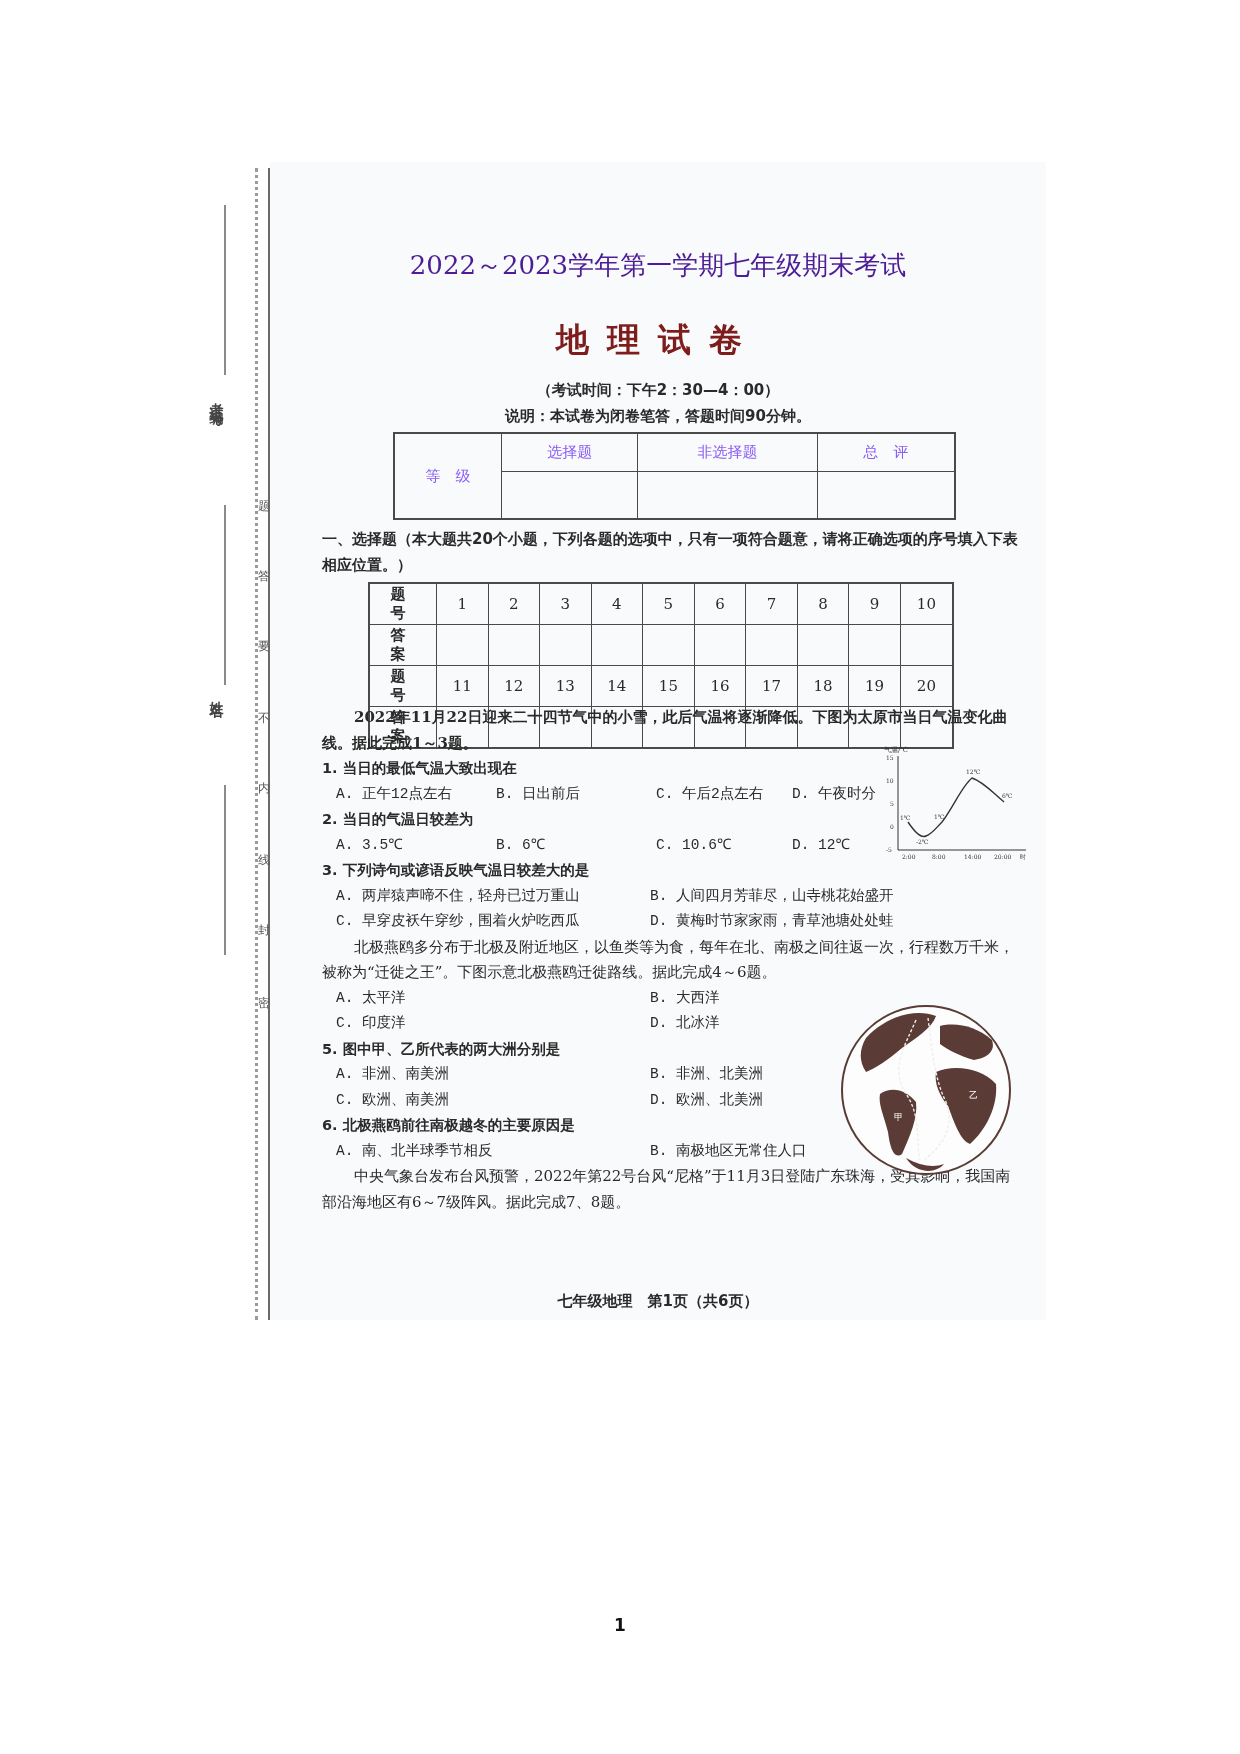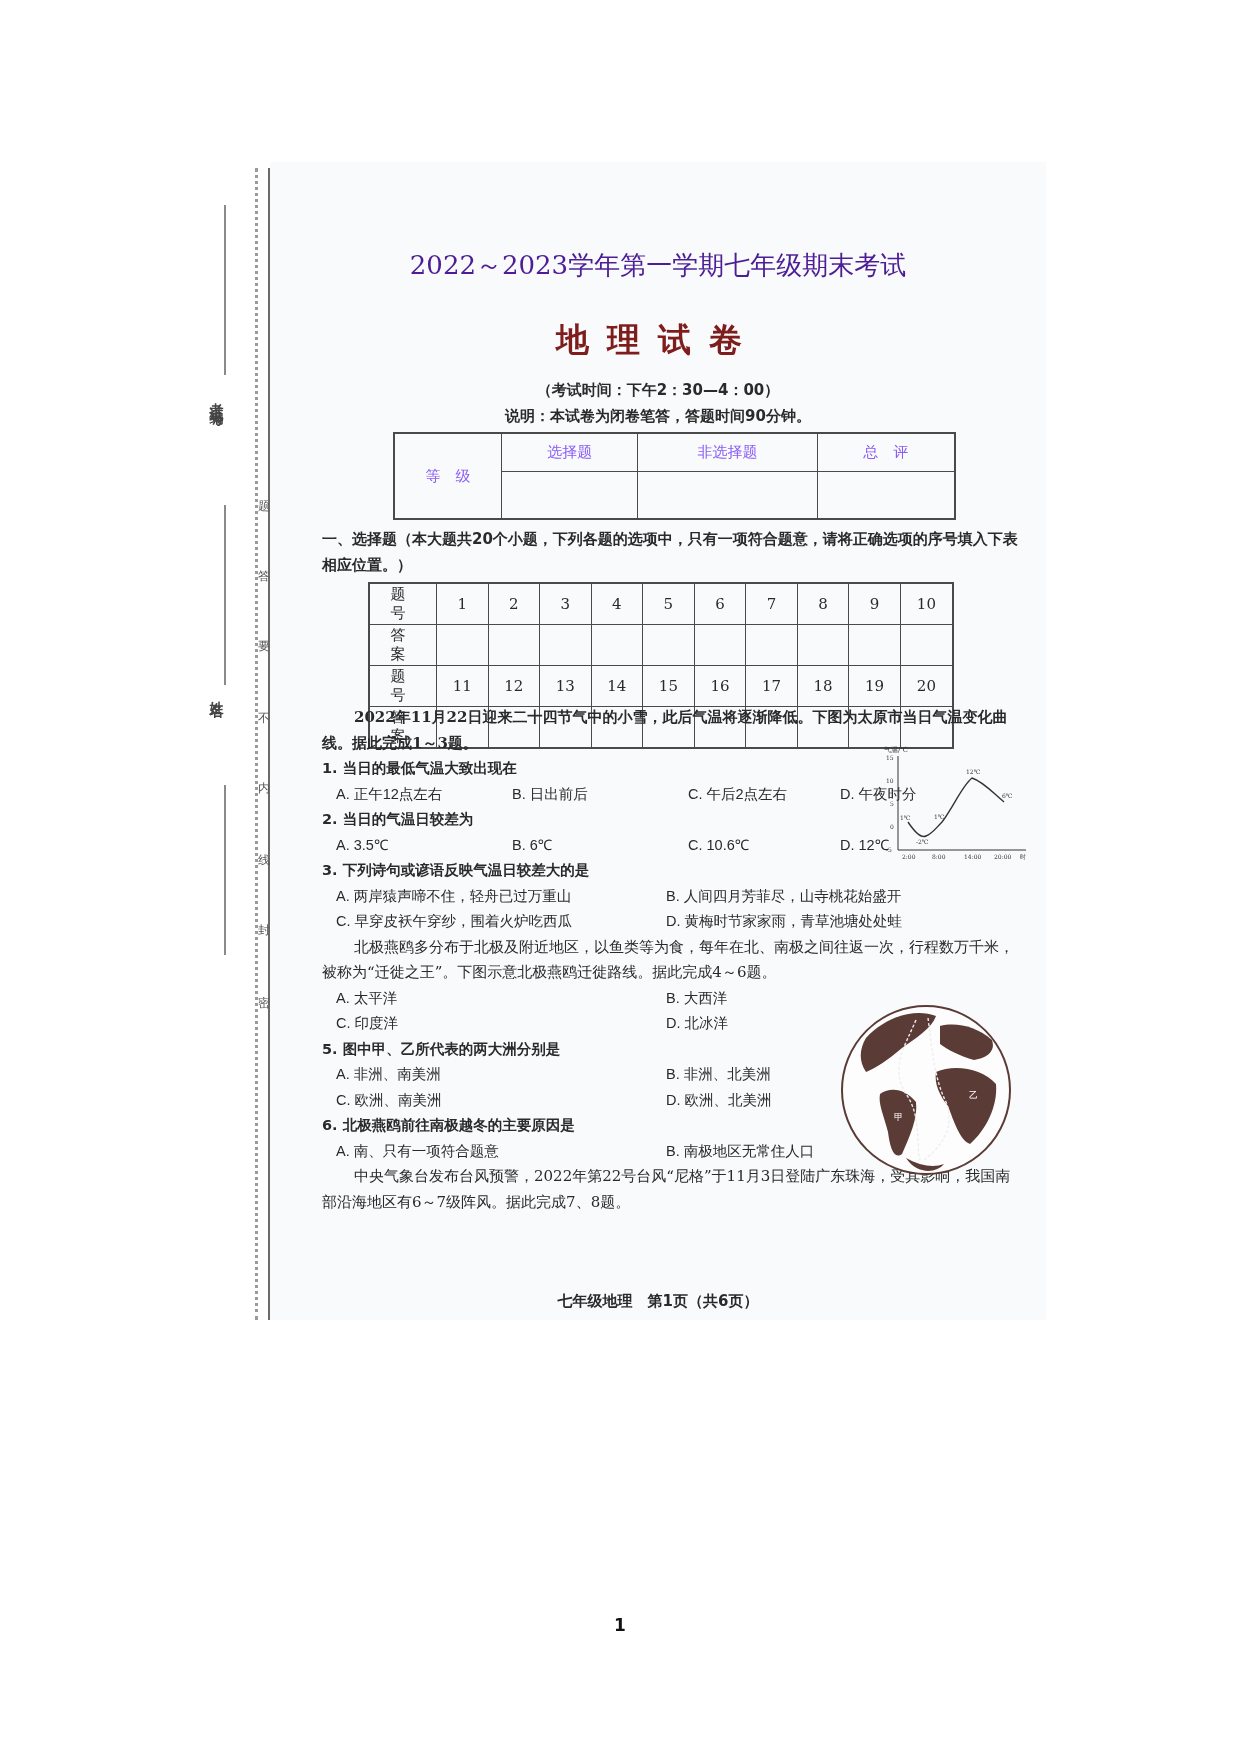--- a/index.html
+++ b/index.html
@@ -27,26 +27,26 @@
   .note-line { position: absolute; left: 270px; width: 776px; top: 407px; text-align: center; font-size: 15px; font-weight: bold; font-family: "DejaVu Sans", sans-serif; }
 
   table { border-collapse: collapse; position: absolute; }
   .grade-table { left: 393px; top: 432px; width: 563px; height: 88px; border: 2px solid #4a4a4a; }
   .grade-table td { border: 1.5px solid #4a4a4a; text-align: center; font-size: 15px; color: #8b5cf6; font-family: "DejaVu Sans", sans-serif; }
 
   .section-head { position: absolute; left: 322px; top: 526px; width: 700px; font-size: 15px; line-height: 26px; font-weight: bold; font-family: "DejaVu Sans", sans-serif; }
 
   .ans-table { left: 368px; top: 582px; width: 586px; height: 113px; border: 2px solid #4a4a4a; }
   .ans-table td { border: 1.5px solid #4a4a4a; text-align: center; font-size: 15px; height: 27px; }
-  .ans-table td.hdr { width: 64px; font-weight: normal; letter-spacing: 10px; font-family: "DejaVu Sans", sans-serif; }
+  .ans-table td.hdr { width: 64px; font-weight: bold; letter-spacing: 10px; font-family: "DejaVu Sans", sans-serif; }
 
   .body-text { position: absolute; left: 322px; width: 700px; font-size: 15px; line-height: 25.5px; }
   .para { text-indent: 32px; font-weight: bold; }
   .q { font-weight: bold; font-family: "DejaVu Sans", sans-serif; font-size: 14.5px; }
-  .opts { display: flex; padding-left: 14px; font-family: Liberation Sans, sans-serif; font-size: 14.5px; gap: 16px; }
+  .opts { display: flex; padding-left: 14px; font-family: Liberation Mono, monospace; font-size: 14.5px; }
   .opts span { display: inline-block; }
   .o4 span:nth-child(1) { width: 160px; } .o4 span:nth-child(2) { width: 160px; } .o4 span:nth-child(3) { width: 136px; }
   .o2 span { width: 314px; }
 
   .chart { position: absolute; left: 880px; top: 742px; width: 150px; height: 120px; }
   .globe { position: absolute; left: 836px; top: 998px; width: 180px; height: 180px; }
 
   .footer { position: absolute; left: 270px; width: 776px; top: 1292px; text-align: center; font-size: 15px; font-weight: bold; font-family: "DejaVu Sans", sans-serif; }
   .page-no { position: absolute; left: 0; width: 1240px; top: 1615px; text-align: center; font-size: 17px; font-weight: bold; font-family: "DejaVu Sans", sans-serif; color: #111; }
 </style>
@@ -189,21 +189,21 @@
   <div class="opts o2">
     <span>A. 非洲、南美洲</span>
     <span>B. 非洲、北美洲</span>
   </div>
   <div class="opts o2">
     <span>C. 欧洲、南美洲</span>
     <span>D. 欧洲、北美洲</span>
   </div>
   <div class="q">6. 北极燕鸥前往南极越冬的主要原因是</div>
   <div class="opts o2">
-    <span>A. 南、只有一项符合题意</span>
+    <span>A. 南、北半球季节相反</span>
     <span>B. 南极地区无常住人口</span>
   </div>
   <div class="para" style="font-weight:normal">中央气象台发布台风预警，2022年第22号台风“尼格”于11月3日登陆广东珠海，受其影响，我国南部沿海地区有6～7级阵风。据此完成7、8题。</div>
 </div>
 
 <svg class="chart" viewBox="0 0 150 120">
   <text x="4" y="10" font-size="7" fill="#333">气温/℃</text>
   <line x1="18" y1="14" x2="18" y2="108" stroke="#333" stroke-width="1"></line>
   <line x1="18" y1="108" x2="146" y2="108" stroke="#333" stroke-width="1"></line>
   <g font-size="6" fill="#333">

